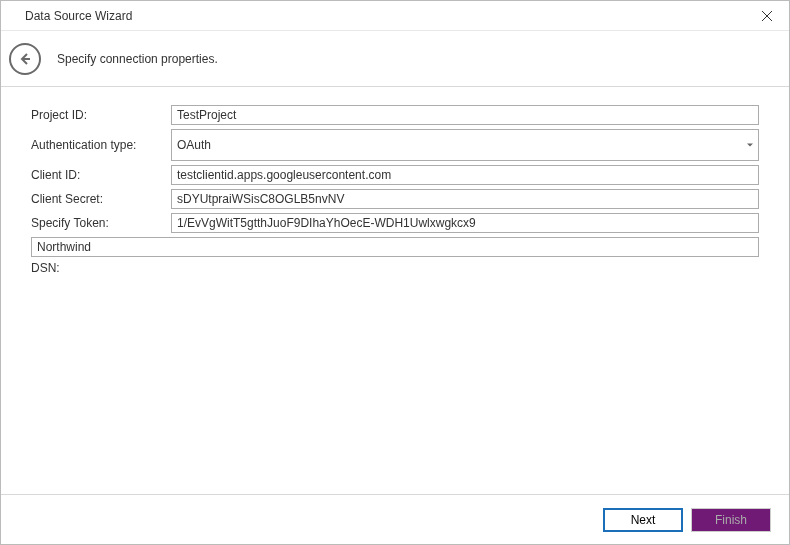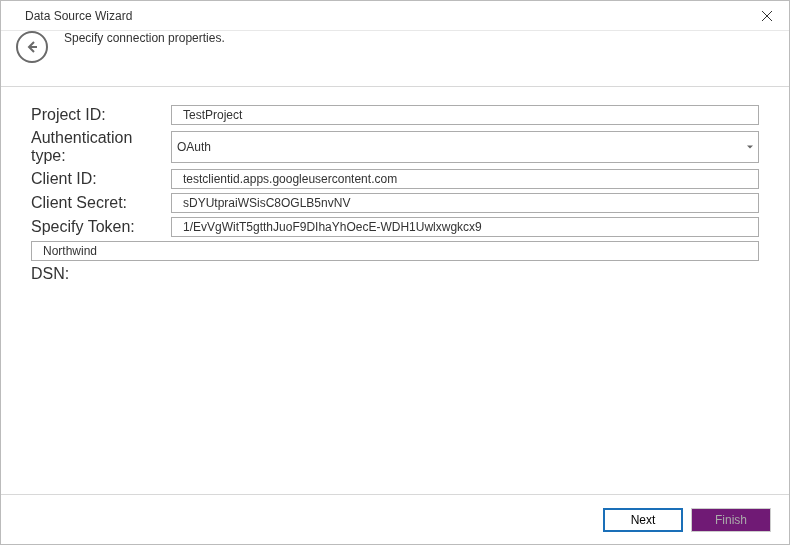--- a/index.html
+++ b/index.html
@@ -28,22 +28,22 @@
       height: 30px;
       display: flex;
       align-items: center;
       justify-content: center;
       cursor: pointer;
     }
     .close-btn svg { width: 10px; height: 10px; }
     .header {
       height: 56px;
       display: flex;
-      align-items: flex-start;
-      padding: 0 15px;
+      align-items: center;
+      padding: 0 8px;
       border-bottom: 1px solid #d8d8d8;
       gap: 16px;
     }
     .back-btn {
       width: 32px;
       height: 32px;
       border: 2px solid #6a6a6a;
       border-radius: 50%;
       display: flex;
       align-items: center;
@@ -56,28 +56,28 @@
       flex: 1;
       padding: 18px 30px 10px 30px;
     }
     .form-row {
       display: flex;
       align-items: center;
       margin-bottom: 4px;
     }
     .form-label {
       width: 140px;
-      font-size: 16px;
+      font-size: 12px;
       color: #333;
     }
     .form-input {
       flex: 1;
       height: 20px;
       border: 1px solid #acacac;
-      padding: 0 11px;
+      padding: 0 5px;
       font-size: 12px;
       font-family: inherit;
       color: #333;
       outline: none;
     }
     .form-select {
       flex: 1;
       height: 32px;
       border: 1px solid #acacac;
       position: relative;

